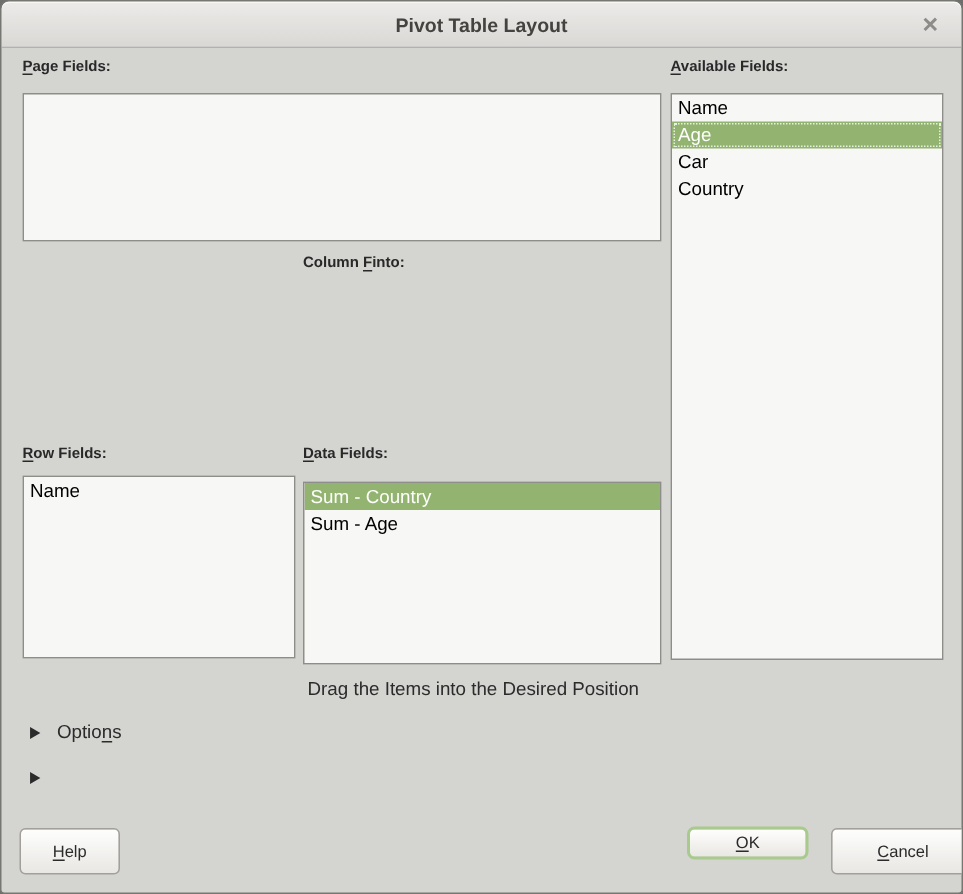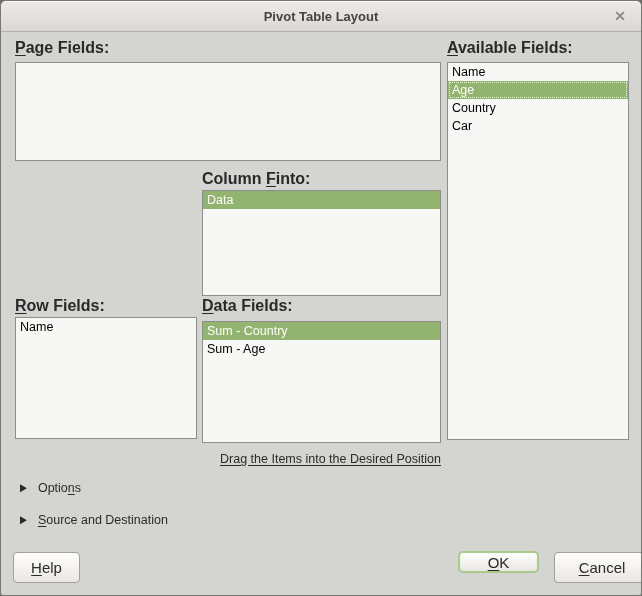--- a/index.html
+++ b/index.html
@@ -13,40 +13,40 @@
     background:linear-gradient(#edebe9,#dad8d5);
     border-bottom:1px solid #b3b1ae; border-radius:5px 5px 0 0;
     box-shadow:inset 0 1px 0 #f9f8f6;
     display:flex; align-items:center; justify-content:center;text-align:right;
   }
   .title { font-weight:bold; font-size:13px; color:#44433f; }
   .close {
     position:absolute; right:15px; top:50%; transform:translateY(-50%);
     color:#8d8c89; font-size:14px; font-weight:bold; line-height:1; cursor:default;
   }
-  .label { position:absolute; font-weight:bold; font-size:16px; color:#29292a; white-space:nowrap; }
+  .label { position:absolute; font-weight:bold; font-size:10px; color:#29292a; white-space:nowrap; }
   .mn { text-decoration:underline; text-underline-offset:2px; text-decoration-thickness:1px; }
   .listbox { position:absolute; background:#f7f7f5; border:1px solid #8d8d8a; overflow:hidden; }
   .item { height:18px; line-height:18px; padding:0 4px; font-size:12.5px; color:#000000; white-space:nowrap; }
   .item.selected { background:var(--selection-green,#93b471); color:#fdfdfb; }
   .item.focused { outline:1px dotted #eaf0e1; outline-offset:-2px; }
   .draghint {
-    position:absolute; top:451px; right:200px; font-size:12.5px; color:#2b2b2c;
-    text-decoration:underline; text-underline-offset:2px; white-space:nowrap;
+    position:absolute; top:451px; right:215px; font-size:12.5px; color:#2b2b2c;
+    text-underline-offset:2px; white-space:nowrap;
   }
   .expander {
     position:absolute; left:19px; display:flex; align-items:center; gap:11px;
     font-size:12.5px; color:#2b2b2c; cursor:default; white-space:nowrap;
   }
   .tri { font-size:9px; color:#2b2b2c; transform:scaleY(1.15); }
   .btn {
     position:absolute; height:31px; box-sizing:border-box;
     border:1px solid #a3a09c; border-radius:4px;
     background:linear-gradient(#fefefd,#e9e7e3);
-    font-size:15px; color:#2b2b2c;
+    font-size:11px; color:#2b2b2c;
     display:flex; align-items:center; justify-content:center;
     font-family:"Liberation Sans",sans-serif;
   }
   .btn.default {
     border:2px solid var(--ok-ring,#a8ca8c); border-radius:5px; height:22px;
   }
 </style>
 </head>
 <body>
 
@@ -60,29 +60,25 @@
   <div class="label" style="left:14px; top:38px;"><span></span><span class="mn">P</span><span>age Fields:</span></div>
   <div class="listbox" style="left:14px; top:61px; width:424px; height:97px;">
     
   </div>
 
   <div class="label" style="left:446px; top:38px;"><span></span><span class="mn">A</span><span>vailable Fields:</span></div>
   <div class="listbox" style="left:446px; top:61px; width:180px; height:376px;">
 
   <div class="item"><span>Name</span></div>
       <div class="item selected focused"><span>Age</span></div>
+      <div class="item"><span>Car</span></div>
       <div class="item"><span>Country</span></div>
-      <div class="item"><span>Car</span></div>
     </div>
 
   <div class="label" style="left:201px; top:169px;"><span>Column </span><span class="mn">F</span><span>into:</span></div>
-  <div class="listbox" style="left:201px; top:189px; width:237px; height:104px;">
-
-  <div class="item selected"><span>Data</span></div>
-    </div>
 
   <div class="label" style="left:14px; top:296px;"><span></span><span class="mn">R</span><span>ow Fields:</span></div>
   <div class="listbox" style="left:14px; top:316px; width:180px; height:120px;">
 
   <div class="item"><span>Name</span></div>
     </div>
 
   <div class="label" style="left:201px; top:296px;"><span></span><span class="mn">D</span><span>ata Fields:</span></div>
   <div class="listbox" style="left:201px; top:320px; width:237px; height:120px;">
 
@@ -91,21 +87,20 @@
     </div>
 
   <div class="draghint">Drag the Items into the Desired Position</div>
 
   <div class="expander" style="top:480px;">
     <span class="tri">▶</span>
     <span><span>Optio</span><span class="mn">n</span><span>s</span></span>
   </div>
   <div class="expander" style="top:512px;">
     <span class="tri">▶</span>
-    <span><span></span><span class="mn">S</span><span>ource and Destination</span></span>
   </div>
 
   <button class="btn" style="left:12px; top:551px; width:67px;">
       <span><span></span><span class="mn">H</span><span>elp</span></span>
     </button>
   <button class="btn default" style="left:457px; top:550px; width:81px;">
       <span><span></span><span class="mn">O</span><span>K</span></span>
     </button>
   <button class="btn" style="left:553px; top:551px; width:96px;">
       <span><span></span><span class="mn">C</span><span>ancel</span></span>

